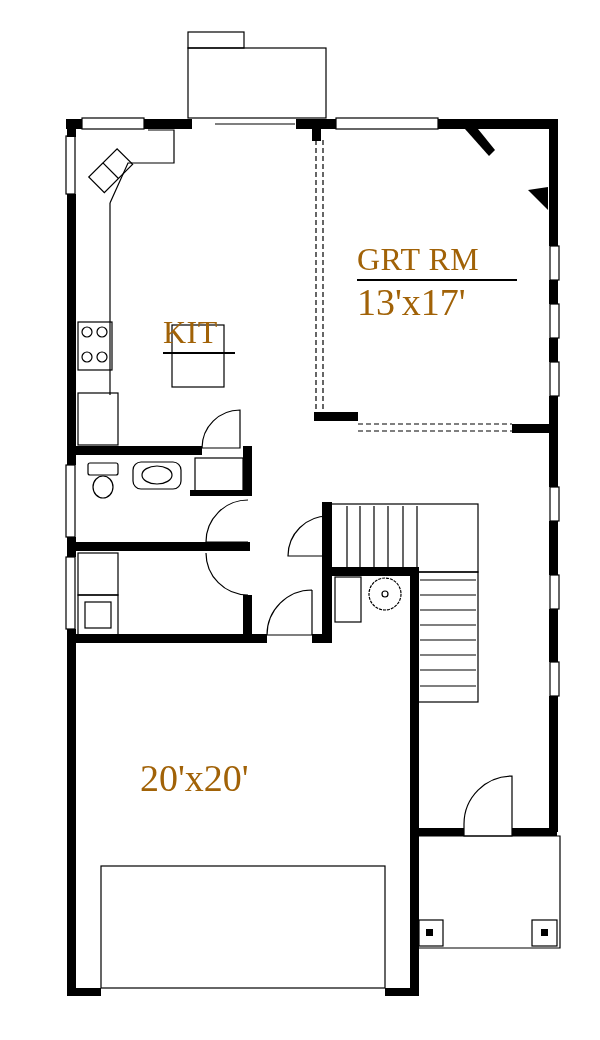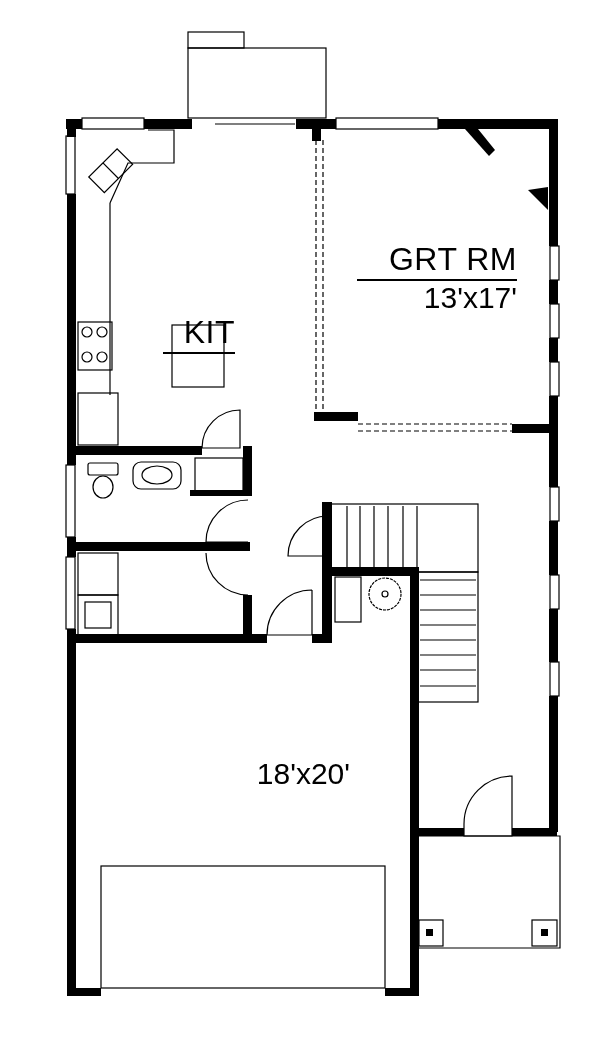--- a/index.html
+++ b/index.html
@@ -1,20 +1,20 @@
 <!DOCTYPE html>
 <html><head>
 <meta charset="utf-8">
 <style>
   html, body { margin:0; padding:0; background:#ffffff; }
   body { width:600px; height:1040px; position:relative; overflow:hidden; }
   #plan { position:absolute; left:0; top:0; width:600px; height:1040px; }
-  .lbl { position:absolute; font-family:Liberation Sans, sans-serif; color:#000000; text-align:right; line-height:1; }
+  .lbl { position:absolute; font-family:Liberation Serif, serif; color:#a16207; text-align:left; line-height:1; }
   .room-name { font-size:32px; letter-spacing:0.5px; padding-bottom:4px; border-bottom:2px solid #000; white-space:nowrap; }
-  .room-dim { font-size:30px; margin-top:2px; white-space:nowrap; }
+  .room-dim { font-size:38px; margin-top:2px; white-space:nowrap; }
 </style>
 </head>
 <body>
 
 <svg id="plan" viewBox="0 0 600 1040" xmlns="http://www.w3.org/2000/svg">
   <g fill="none" stroke="#000" stroke-width="1.2">
 
     <rect x="188" y="32" width="56" height="16"></rect>
     <rect x="188" y="48" width="138" height="70"></rect>
 
@@ -144,14 +144,14 @@
 <div class="lbl" style="left:163px; top:284px; width:72px;margin-top:32px;">
   <div class="room-name">KIT</div>
 </div>
 
 <div class="lbl" style="left:357px; top:243px; width:160px;">
   <div class="room-name">GRT RM</div>
   <div class="room-dim">13'x17'</div>
 </div>
 
 <div class="lbl" style="left:140px; top:757px; width:210px;">
-  <div class="room-dim">18'x20'</div>
+  <div class="room-dim">20'x20'</div>
 </div>
 
 </body></html>

